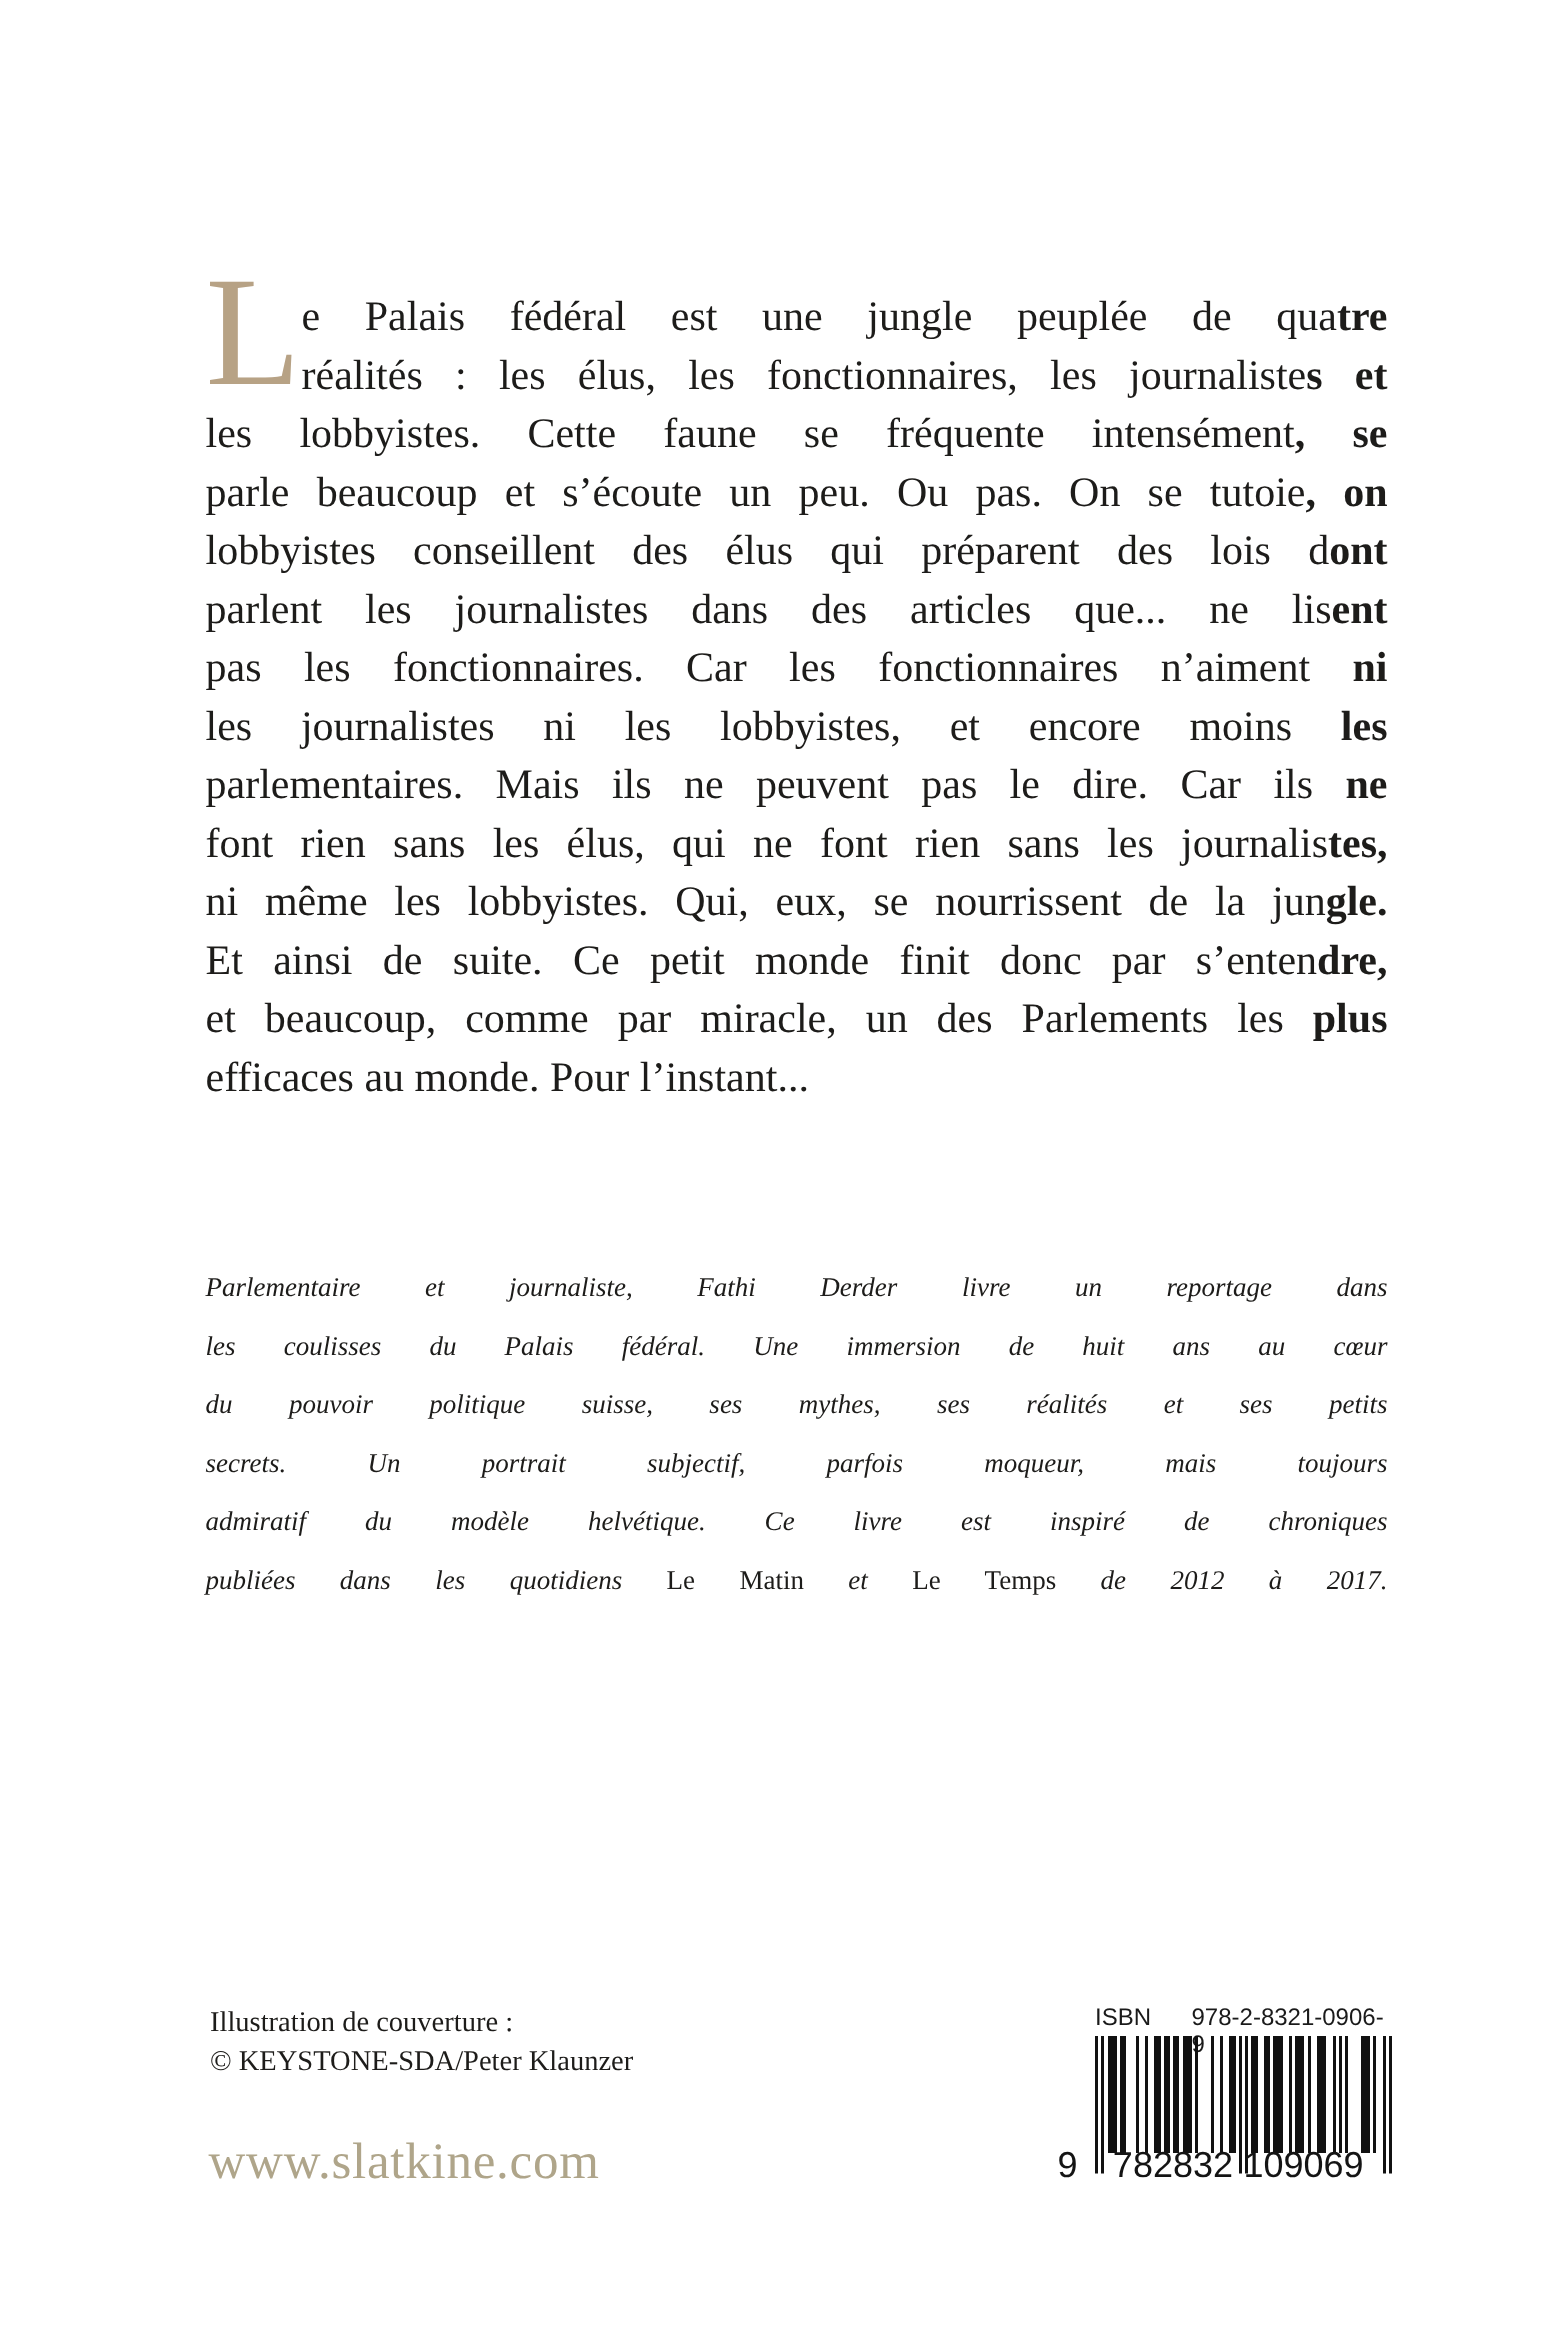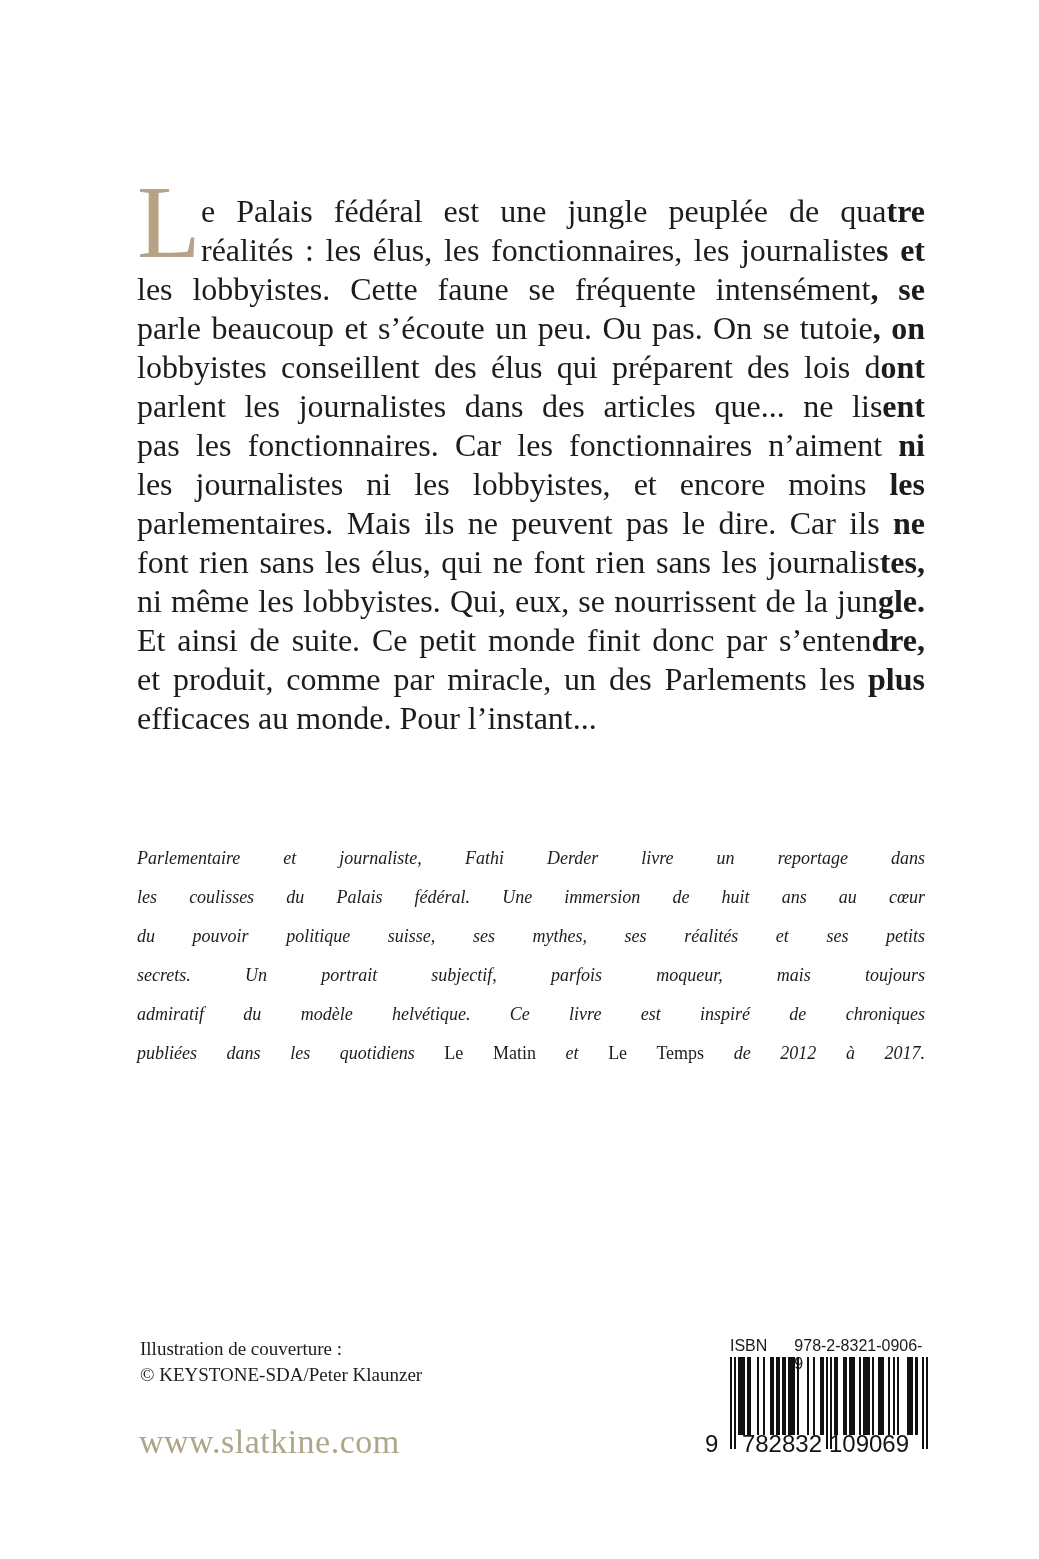--- a/index.html
+++ b/index.html
@@ -16,21 +16,21 @@
   .dropcap{
     position:absolute;left:0;top:-22px;
     font-size:104px;line-height:104px;font-weight:400;
   }
   .tl{
     text-align:justify;
     text-align-last:justify;
     height:39px;line-height:39px;
     white-space:normal;
   }
-  .blurb .tl{font-size:32px;}
+  .blurb .tl{font-size:28px;}
   .indent{padding-left:64px;}
   .lastleft{text-align-last:left;}
   .seg-n{font-weight:400;}
   .seg-b{font-weight:700;}
   .seg-i{font-style:italic;}
   .seg-r{font-style:normal;margin-top:27px;}
   
   .note{position:absolute;left:137px;top:839px;width:788px;}
   .note .tl{font-size:18px;}
   
@@ -75,21 +75,21 @@
         <div class="tl"><span class="seg-n">les lobbyistes. Cette faune se fréquente intensément</span><span class="seg-b">, se</span></div>
         <div class="tl"><span class="seg-n">parle beaucoup et s’écoute un peu. Ou pas. On se tutoie</span><span class="seg-b">, on</span></div>
         <div class="tl"><span class="seg-n">lobbyistes conseillent des élus qui préparent des lois d</span><span class="seg-b">ont</span></div>
         <div class="tl"><span class="seg-n">parlent les journalistes dans des articles que... ne lis</span><span class="seg-b">ent</span></div>
         <div class="tl"><span class="seg-n">pas les fonctionnaires. Car les fonctionnaires n’aiment </span><span class="seg-b">ni</span></div>
         <div class="tl"><span class="seg-n">les journalistes ni les lobbyistes, et encore moins </span><span class="seg-b">les</span></div>
         <div class="tl"><span class="seg-n">parlementaires. Mais ils ne peuvent pas le dire. Car ils </span><span class="seg-b">ne</span></div>
         <div class="tl"><span class="seg-n">font rien sans les élus, qui ne font rien sans les journalis</span><span class="seg-b">tes,</span></div>
         <div class="tl"><span class="seg-n">ni même les lobbyistes. Qui, eux, se nourrissent de la jun</span><span class="seg-b">gle.</span></div>
         <div class="tl"><span class="seg-n">Et ainsi de suite. Ce petit monde finit donc par s’enten</span><span class="seg-b">dre,</span></div>
-        <div class="tl"><span class="seg-n">et produit, comme par miracle, un des Parlements les </span><span class="seg-b">plus</span></div>
+        <div class="tl"><span class="seg-n">et beaucoup, comme par miracle, un des Parlements les </span><span class="seg-b">plus</span></div>
         <div class="tl lastleft"><span class="seg-n">efficaces au monde. Pour l’instant...</span></div>
       </div>
   </section>
 
   <section class="note">
     <div id="note-lines">
         <div class="tl"><span class="seg-i">Parlementaire et journaliste, Fathi Derder livre un reportage dans</span></div>
         <div class="tl"><span class="seg-i">les coulisses du Palais fédéral. Une immersion de huit ans au cœur</span></div>
         <div class="tl"><span class="seg-i">du pouvoir politique suisse, ses mythes, ses réalités et ses petits</span></div>
         <div class="tl"><span class="seg-i">secrets. Un portrait subjectif, parfois moqueur, mais toujours</span></div>

